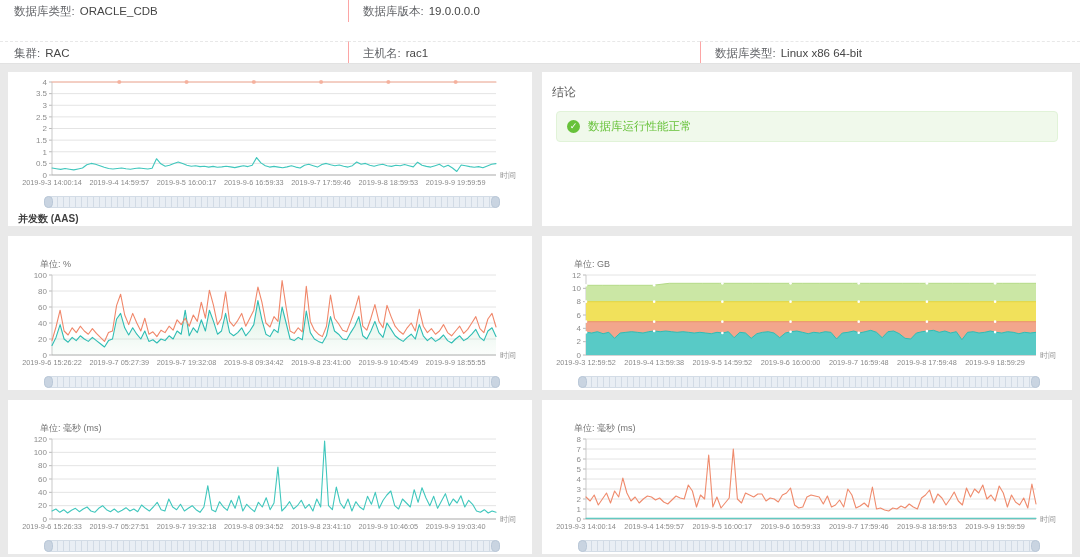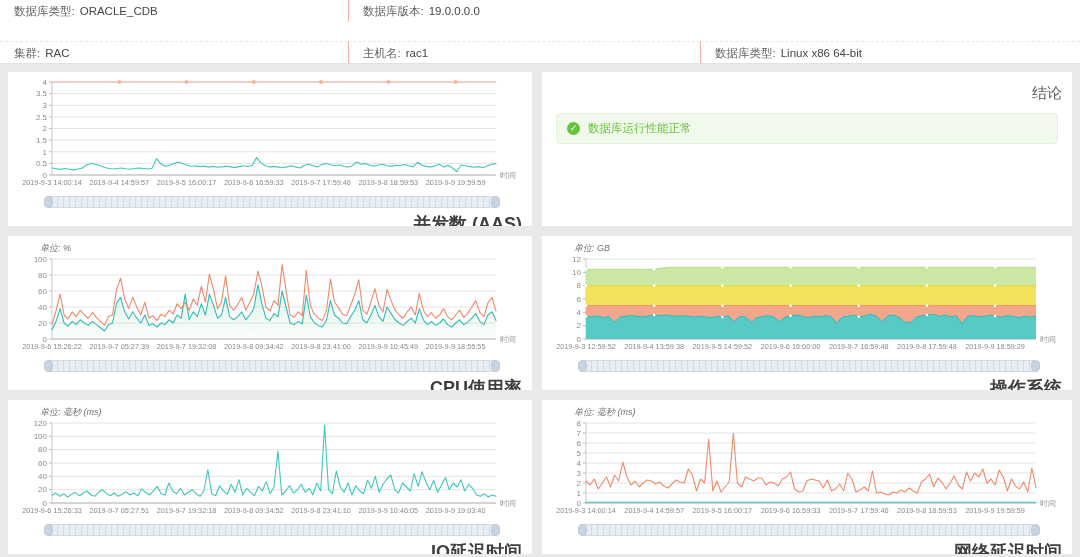--- a/index.html
+++ b/index.html
@@ -10,32 +10,32 @@
   .info-row{display:grid;grid-template-columns:348px 352px 1fr;}
   .info-row.mid .info-cell, .info-row.last .info-cell{border-top:1px dashed #e8e8e8;margin-top:19px;}
   .info-cell{height:22px;box-sizing:border-box;padding:4px 14px;font-size:11.5px;
              line-height:14px;color:#5f5f5f;white-space:nowrap;overflow:hidden;}
   .info-cell + .info-cell{border-left:1px solid #fca5a5;}
   .cell-label{color:#606266;}
   .cell-value{color:#464646;margin-left:5px;}
   
   .charts-grid{display:grid;grid-template-columns:524px 1fr;gap:10px;padding:8px 8px 0 8px;}
   .panel{background:#fff;height:154px;box-sizing:border-box;padding:4px 10px 0 10px;overflow:hidden;}
-  .unit-label{font-size:9px;color:#737373;margin:2px 0 0 22px;height:12px;line-height:12px;font-style:italic;}
+  .unit-label{font-size:9px;color:#737373;margin:18px 0 0 22px;height:12px;line-height:12px;}
   .chart{width:100%;display:block;}
   .dz{height:10px;margin:2px 22px 0 26px;border:1px solid #d3dce6;border-radius:5px;position:relative;
       background-color:#e9eef4;
       background-image:repeating-linear-gradient(90deg, rgba(125,148,175,0.22) 0px, rgba(125,148,175,0.22) 1px, transparent 1px, transparent 6px);}
   .dz-handle{position:absolute;top:-1px;width:7px;height:10px;background:#c9d4e1;
              border:1px solid #bac8d8;border-radius:5px;}
   .dz-handle.left{left:-1px;}
   .dz-handle.right{right:-1px;}
-  .chart-title{text-align:right;font-size:18px;font-weight:bold;color:#3f3f3f;margin-top:4px;}
+  .chart-title{text-align:left;font-size:10px;font-weight:bold;color:#3f3f3f;margin-top:4px;}
   
-  .conclusion-title{text-align:right;font-size:15px;color:#5a5a5a;padding:8px 0 10px 0;}
+  .conclusion-title{text-align:left;font-size:12px;color:#5a5a5a;padding:8px 0 10px 0;}
   .alert{margin:0 4px;border-radius:4px;padding:7px 10px;display:flex;align-items:center;
          font-size:11.5px;border:1px solid transparent;}
   .alert-icon{width:13px;height:13px;min-width:13px;border-radius:50%;color:#fff;display:inline-flex;
               align-items:center;justify-content:center;font-size:9px;line-height:1;margin-right:8px;}
 </style>
 </head>
 <body>
 
 <div class="page">
 

